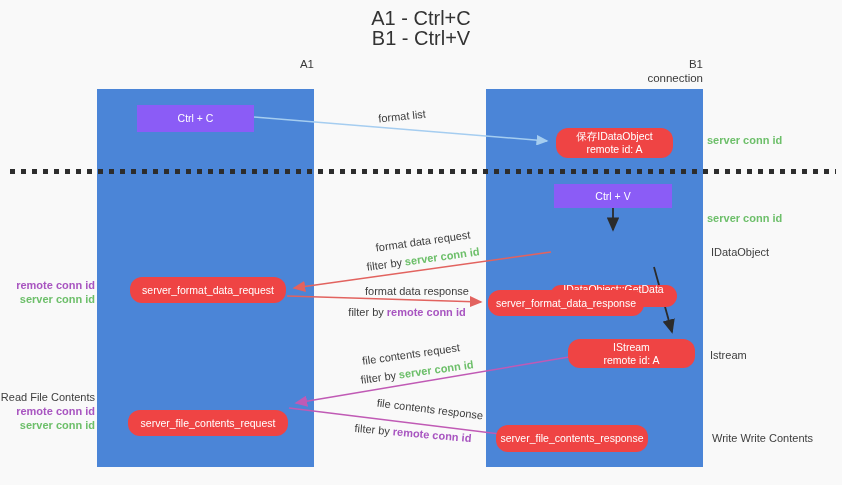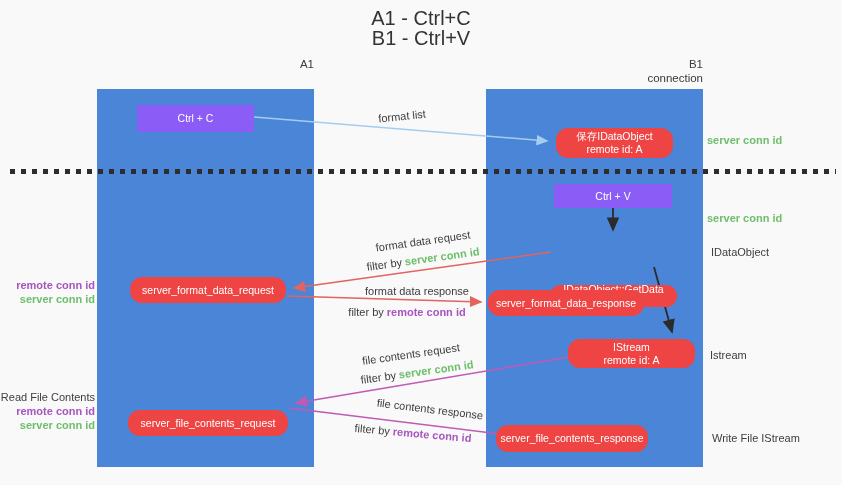--- a/index.html
+++ b/index.html
@@ -135,21 +135,21 @@
   </div>
 
   <div class="node orange" style="left:496px; top:425px; width:152px; height:27px;">
     <div>server_file_contents_response</div>
   </div>
 
   <div class="side-label bold-green" style="left:707px; top:133px;">server conn id</div>
   <div class="side-label bold-green" style="left:707px; top:211px;">server conn id</div>
   <div class="side-label" style="left:711px; top:245px;">IDataObject</div>
   <div class="side-label" style="left:710px; top:348px;">Istream</div>
-  <div class="side-label" style="left:712px; top:431px;">Write File IStream</div>
+  <div class="side-label" style="left:712px; top:431px;">Write Write Contents</div>
 
   <div class="left-stack" style="right:747px; top:278px;">
     <div class="purple">remote conn id</div>
     <div class="green">server conn id</div>
   </div>
   <div class="left-stack" style="right:747px; top:390px;">
     <div class="dark">Read File Contents</div>
     <div class="purple">remote conn id</div>
     <div class="green">server conn id</div>
   </div>

